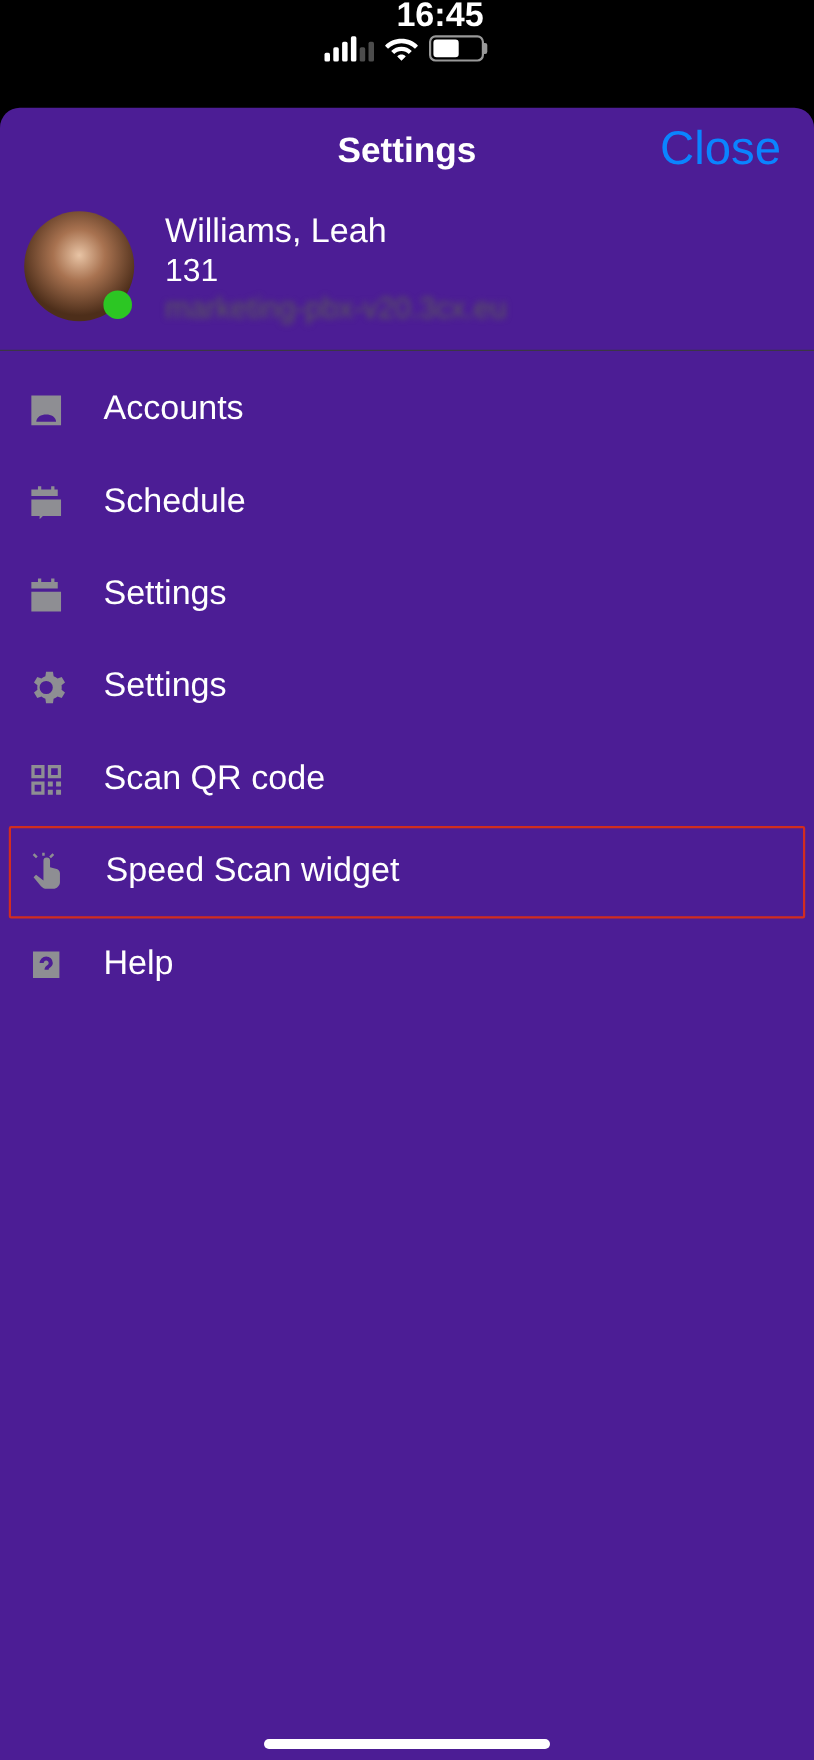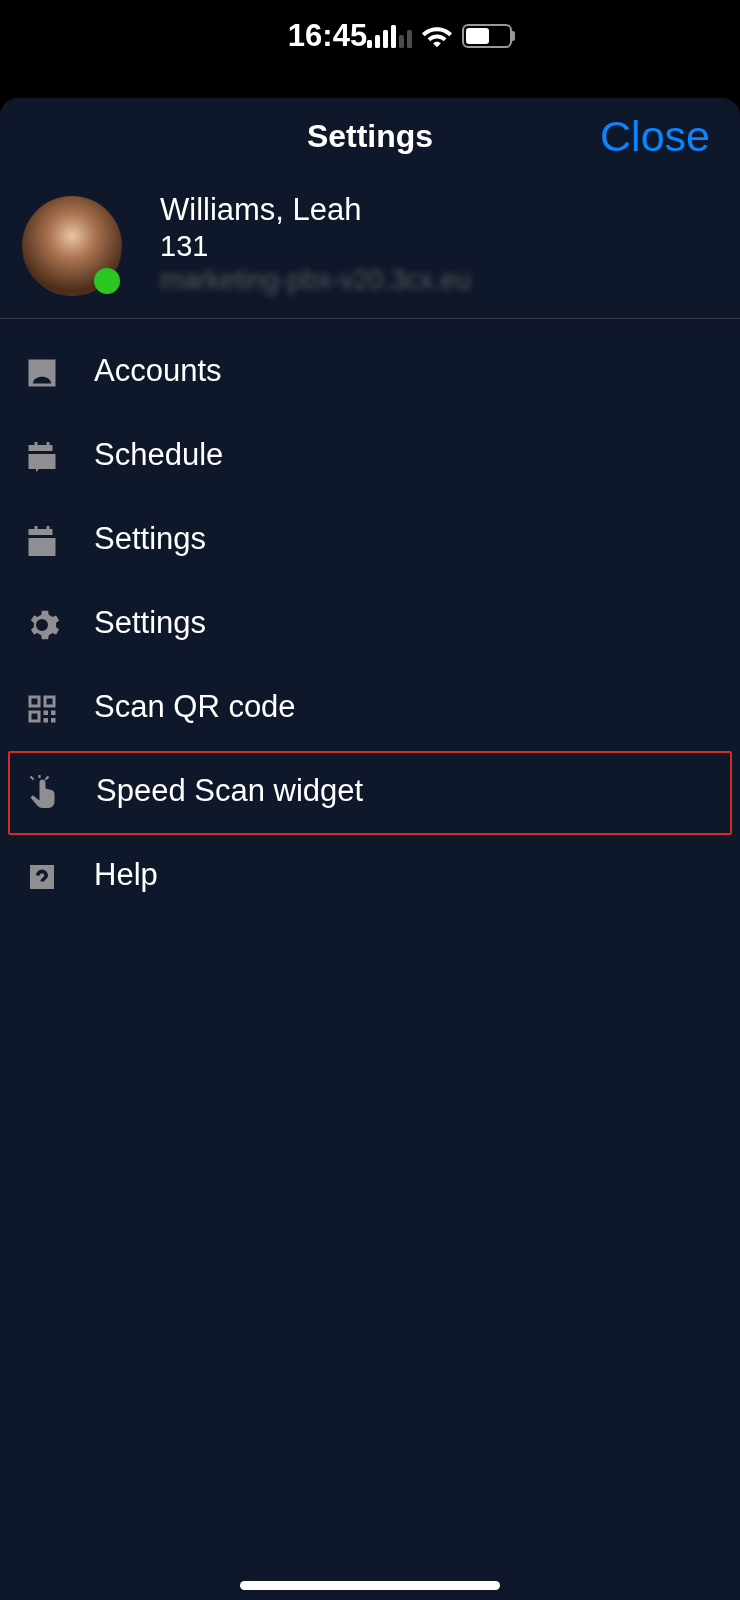--- a/index.html
+++ b/index.html
@@ -12,22 +12,23 @@
     color: #fff;
     overflow: hidden;
   }
 
   
   .status-bar {
     height: 56px;
     padding: 16px 24px 0 18px;
     display: flex;
     align-items: center;
-    justify-content: center;
+    justify-content: flex-end;
     box-sizing: border-box;
+    flex-direction: column;
   }
   .status-left {
     font-size: 31px;
     font-weight: 600;
     margin-left: 66px;
   }
   .status-right {
     display: flex;
     align-items: center;
     gap: 10px;
@@ -80,21 +81,21 @@
     border-radius: 3px;
   }
 
   
   .panel {
     position: absolute;
     top: 98px;
     left: 0;
     right: 0;
     bottom: 0;
-    background: #0f172a;
+    background: #4c1d95;
     border-top-left-radius: 18px;
     border-top-right-radius: 18px;
   }
 
   .panel-header {
     position: relative;
     height: 76px;
     display: flex;
     align-items: center;
     justify-content: center;
@@ -110,22 +111,22 @@
     transform: translateY(-50%);
     color: #0a84ff;
     font-size: 43px;
     font-weight: 400;
     cursor: pointer;
   }
 
   
   .profile {
     display: flex;
-    align-items: flex-end;
-    gap: 38px;
+    align-items: flex-start;
+    gap: 28px;
     padding: 18px 22px 22px;
     border-bottom: 1px solid #3a3a3c;
   }
   .avatar {
     width: 100px;
     height: 100px;
     border-radius: 50%;
     background: radial-gradient(circle at 50% 40%, #e8c4a5 0%, #a87250 30%, #4d2e1a 70%);
     position: relative;
     flex-shrink: 0;

